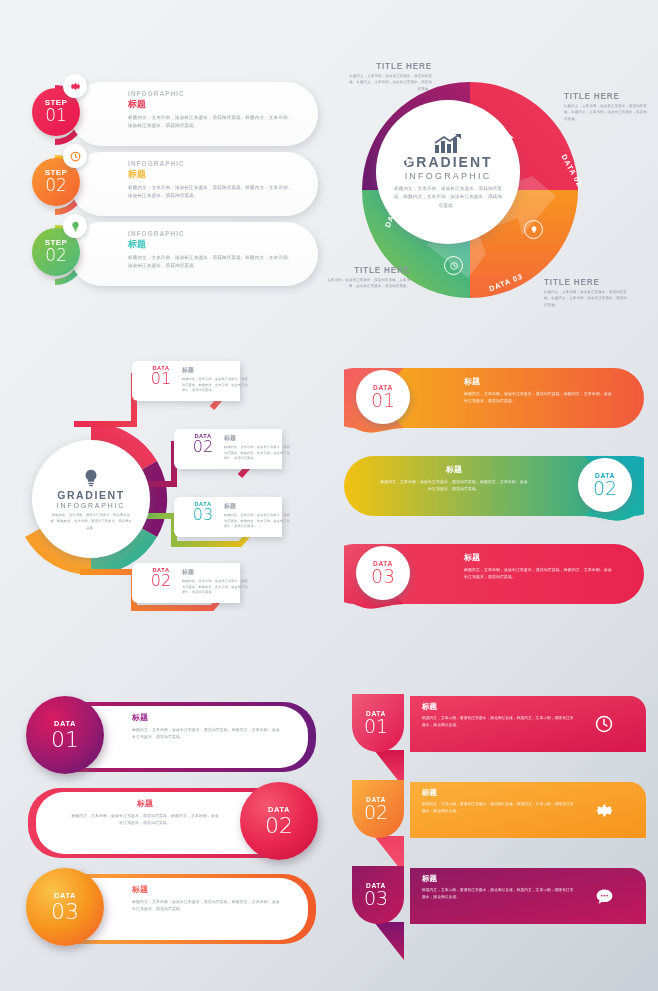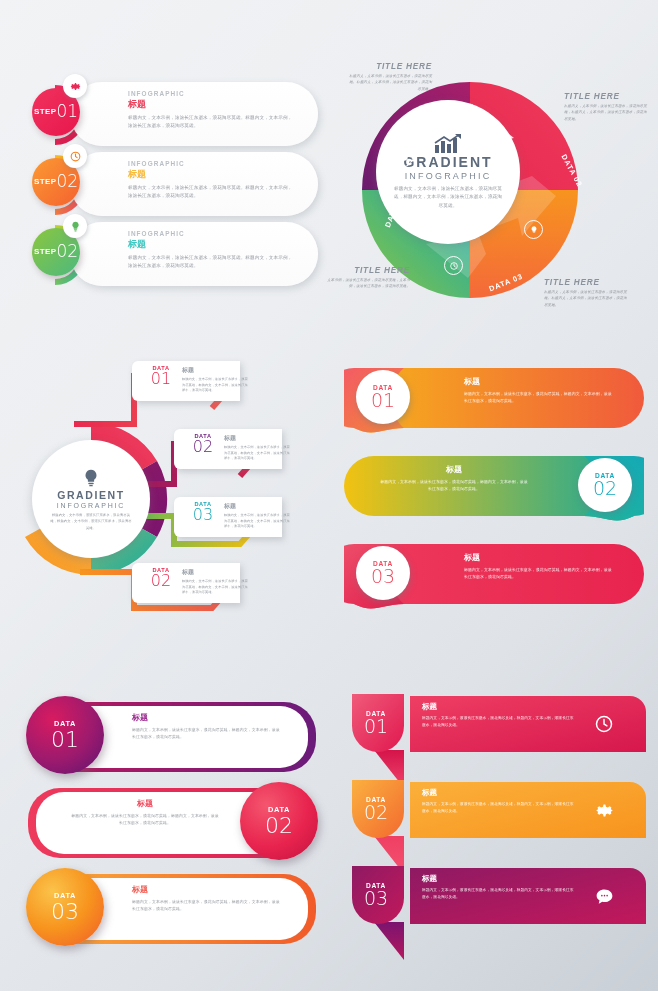--- a/index.html
+++ b/index.html
@@ -25,21 +25,21 @@
   #m1{left:18px;top:78px;width:310px;height:245px;}
   .step-row{position:absolute;left:0;width:310px;height:72px;}
   .step-card{
     position:absolute;left:52px;top:4px;width:248px;height:64px;
     background:linear-gradient(180deg,#ffffff 0%,#fbfbfc 100%);
     border-radius:32px;
     box-shadow:2px 3px 7px rgba(120,130,140,.26);
   }
   .step-bubble{
     position:absolute;left:14px;top:10px;width:48px;height:48px;border-radius:50%;
-    display:flex;flex-direction:row;align-items:center;justify-content:center;
+    display:flex;flex-direction:column;align-items:center;justify-content:center;
     color:#fff;box-shadow:2px 3px 6px rgba(110,80,90,.3);z-index:3;
   }
   .step-bubble .s-lbl{font-size:8px;font-weight:bold;letter-spacing:.4px;line-height:1;}
   .step-bubble .s-num{font-size:17px;font-weight:300;line-height:1.05;font-family:"DejaVu Sans",sans-serif;}
   .step-badge{
     position:absolute;left:45px;top:-4px;width:24px;height:24px;border-radius:50%;
     background:#fff;display:flex;align-items:center;justify-content:center;z-index:4;
     box-shadow:1px 2px 4px rgba(120,130,140,.35);
   }
   .step-badge .ic{width:13px;height:13px;}
@@ -55,21 +55,21 @@
     background:#fff;box-shadow:0 3px 9px rgba(110,120,130,.28);
     display:flex;flex-direction:column;align-items:center;justify-content:center;
     text-align:center;z-index:5;
   }
   .donut-core .g1{font-size:14px;letter-spacing:2px;color:#5e6b7c;font-weight:bold;}
   .donut-core .g2{font-size:9px;letter-spacing:2.2px;color:#7d8896;margin-top:1px;}
   .donut-core .cn-body{width:112px;text-align:center;margin-top:4px;}
   .seg-lbl{position:absolute;color:#fff;font-size:7.4px;font-weight:bold;letter-spacing:.9px;z-index:6;}
   .seg-ic{position:absolute;width:17px;height:17px;border-radius:50%;
     border:1.4px solid rgba(255,255,255,.95);display:flex;align-items:center;justify-content:center;z-index:6;}
-  .callout{position:absolute;width:86px;font-style:italic;}
+  .callout{position:absolute;width:86px;}
   .callout .ct{font-size:8.2px;letter-spacing:.8px;color:#8a929c;font-weight:bold;margin-bottom:2px;}
   .callout .cn-body{font-size:3.5px;line-height:1.8;}
   .callout.r{text-align:left;}
   .callout.l{text-align:right;}
   .callout.l .cn-body{text-align:right;}
 
   
   #m3{left:14px;top:358px;width:312px;height:276px;}
   .m3-core{
     position:absolute;left:18px;top:82px;width:118px;height:118px;border-radius:50%;

